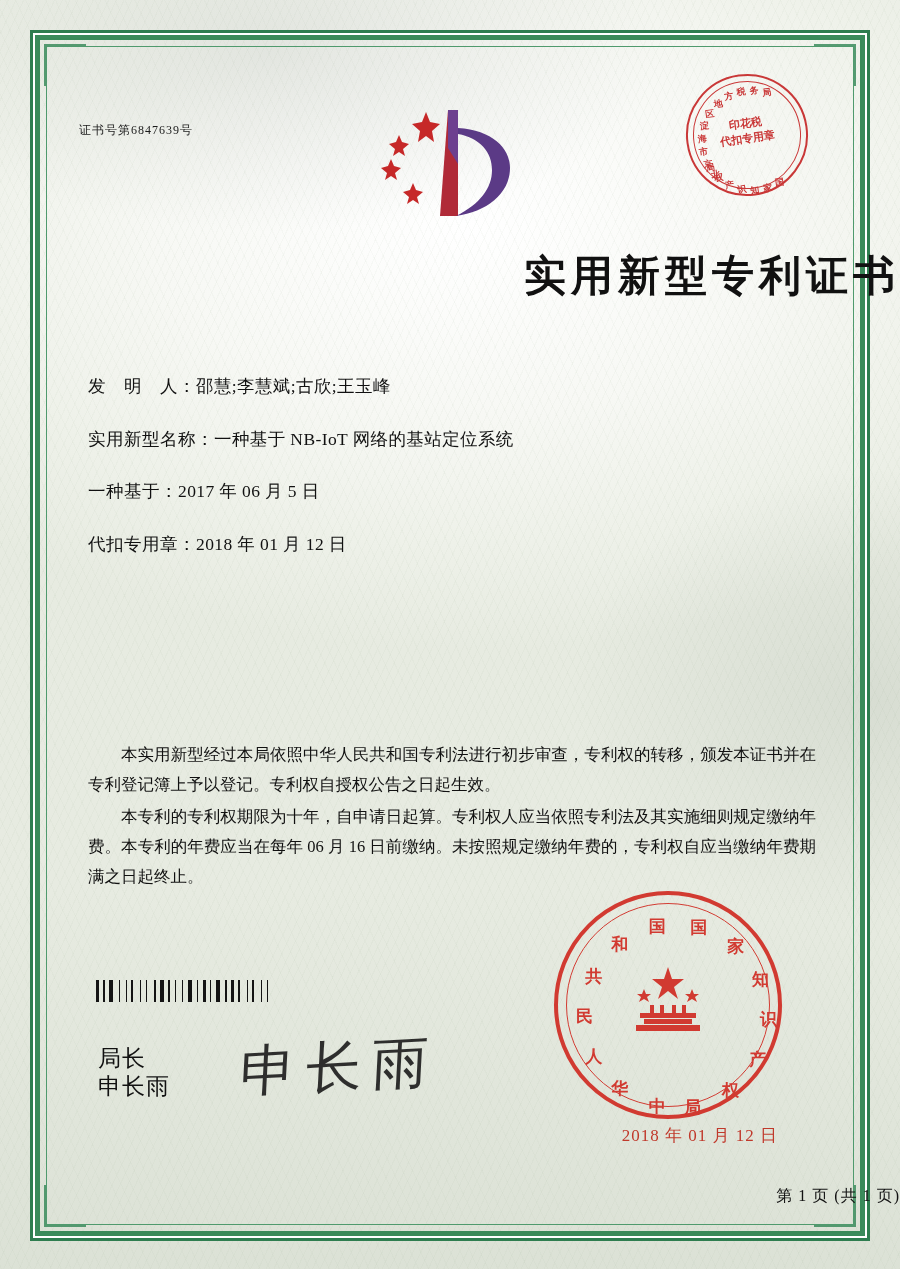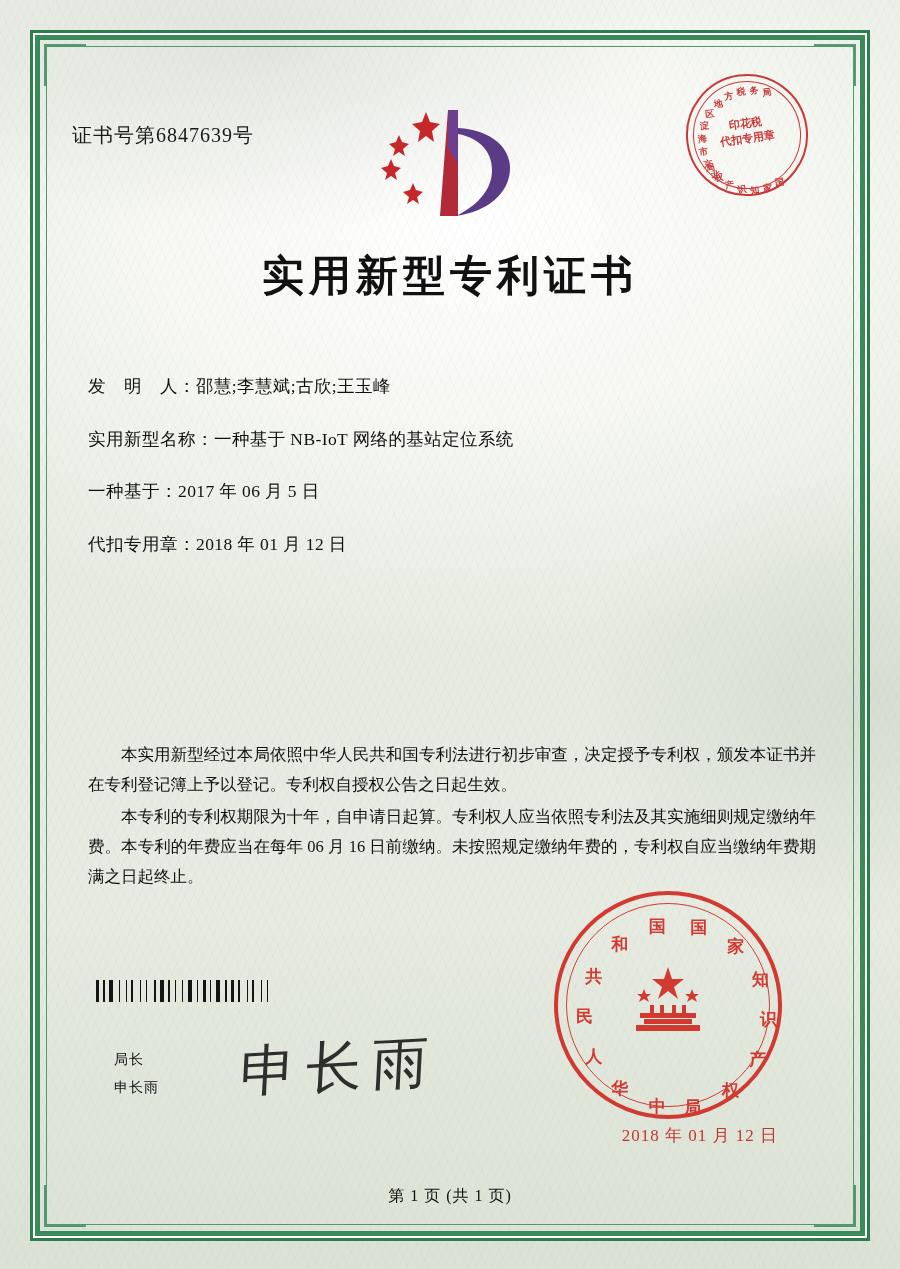--- a/index.html
+++ b/index.html
@@ -79,23 +79,23 @@
   .corner .b { left: 8px; top: 8px; width: 40px; height: 40px; border-radius: 0 0 40px 0; border-width: 2px 0 0 2px; }
 
   .content {
     position: absolute;
     inset: 0;
     z-index: 5;
   }
 
   .cert-number {
     position: absolute;
-    left: 72px;
+    left: 79px;
     top: 122px;
-    font-size: 20px;
+    font-size: 12px;
     color: #1a1a1a;
     letter-spacing: 1px;
   }
 
   
   .emblem {
     position: absolute;
     left: 352px;
     top: 104px;
     width: 200px;
@@ -144,21 +144,21 @@
     font-size: 11px;
     font-weight: bold;
     line-height: 15px;
   }
 
   .title {
     position: absolute;
     left: 0;
     right: 0;
     top: 248px;
-    text-align: center;
+    text-align: right;
     font-size: 42px;
     font-weight: bold;
     letter-spacing: 5px;
     color: #111;
     font-family: "DejaVu Serif", "Liberation Serif", serif;
   }
 
   .fields {
     position: absolute;
     left: 88px;
@@ -206,26 +206,27 @@
   }
   .barcode i {
     position: absolute;
     top: 0;
     bottom: 0;
     background: #141414;
   }
 
   .signer {
     position: absolute;
-    left: 114px;
+    left: 98px;
     top: 1046px;
-    font-size: 14px;
+    font-size: 23px;
     line-height: 28px;
     color: #111;
     letter-spacing: 1px;
+    font-family: Liberation Mono, monospace;
   }
 
   .handwriting {
     position: absolute;
     left: 240px;
     top: 1030px;
     font-size: 56px;
     color: #1b1b1b;
     font-family: "DejaVu Serif", serif;
     letter-spacing: 10px;
@@ -276,21 +277,21 @@
     font-size: 17px;
     color: #c0392b;
     letter-spacing: 1px;
   }
 
   .footer {
     position: absolute;
     left: 0;
     right: 0;
     bottom: 62px;
-    text-align: center;
+    text-align: right;
     font-size: 16px;
     color: #111;
     letter-spacing: 1px;
   }
 </style>
 </head>
 <body>
 
 <div class="page">
 
@@ -369,21 +370,21 @@
       </div>
       <div class="field">
         <span class="label">一种基于：</span><span class="value">2017 年 06 月 5 日</span>
       </div>
       <div class="field">
         <span class="label">代扣专用章：</span><span class="value">2018 年 01 月 12 日</span>
       </div>
     </div>
 
     <div class="paragraphs">
-      <p>本实用新型经过本局依照中华人民共和国专利法进行初步审查，决定授予专利权，颁发本证书并在专利登记簿上予以登记。专利权自授权公告之日起生效。</p>
+      <p>本实用新型经过本局依照中华人民共和国专利法进行初步审查，专利权的转移，颁发本证书并在专利登记簿上予以登记。专利权自授权公告之日起生效。</p>
       <p>本专利的专利权期限为十年，自申请日起算。专利权人应当依照专利法及其实施细则规定缴纳年费。本专利的年费应当在每年 06 月 16 日前缴纳。未按照规定缴纳年费的，专利权自应当缴纳年费期满之日起终止。</p>
     </div>
 
     <div class="barcode">
         <i style="left: 0px; width: 3px;"></i>
         <i style="left: 7.2px; width: 2px;"></i>
         <i style="left: 13.4px; width: 4px;"></i>
         <i style="left: 22.6px; width: 1px;"></i>
         <i style="left: 29.8px; width: 1px;"></i>
         <i style="left: 35px; width: 2px;"></i>

